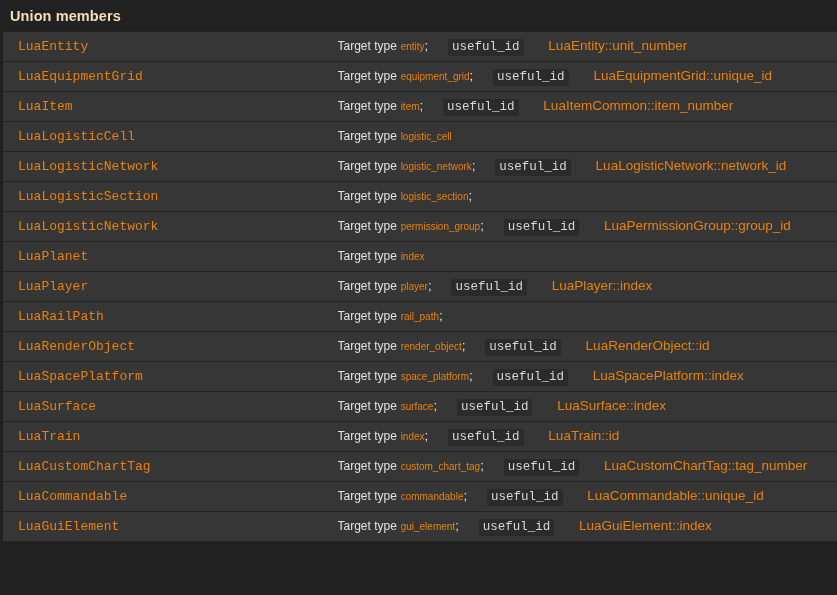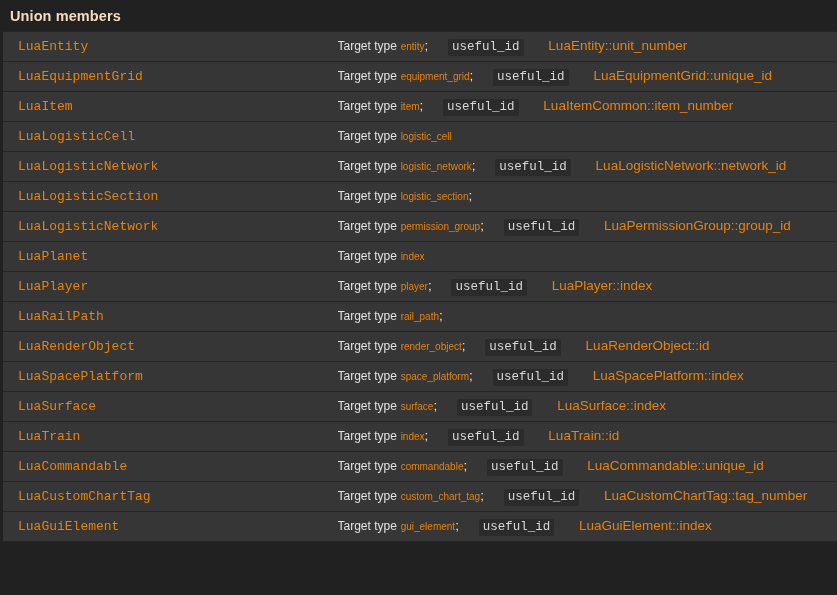--- a/index.html
+++ b/index.html
@@ -173,26 +173,26 @@
         </tr>
         <tr>
           <td class="col-name"><a class="cls-link">LuaSurface</a></td>
           <td class="col-desc"><span class="desc-text">Target type</span> <a class="type-link">surface</a><span class="semi">;</span> <code class="code">useful_id</code> <a class="id-link">LuaSurface::index</a></td>
         </tr>
         <tr>
           <td class="col-name"><a class="cls-link">LuaTrain</a></td>
           <td class="col-desc"><span class="desc-text">Target type</span> <a class="type-link">index</a><span class="semi">;</span> <code class="code">useful_id</code> <a class="id-link">LuaTrain::id</a></td>
         </tr>
         <tr>
+          <td class="col-name"><a class="cls-link">LuaCustomChartTag</a></td>
+          <td class="col-desc"><span class="desc-text">Target type</span> <a class="type-link">custom_chart_tag</a><span class="semi">;</span> <code class="code">useful_id</code> <a class="id-link">LuaCustomChartTag::tag_number</a></td>
+        </tr>
+        <tr>
           <td class="col-name"><a class="cls-link">LuaCommandable</a></td>
           <td class="col-desc"><span class="desc-text">Target type</span> <a class="type-link">commandable</a><span class="semi">;</span> <code class="code">useful_id</code> <a class="id-link">LuaCommandable::unique_id</a></td>
-        </tr>
-        <tr>
-          <td class="col-name"><a class="cls-link">LuaCustomChartTag</a></td>
-          <td class="col-desc"><span class="desc-text">Target type</span> <a class="type-link">custom_chart_tag</a><span class="semi">;</span> <code class="code">useful_id</code> <a class="id-link">LuaCustomChartTag::tag_number</a></td>
         </tr>
         <tr>
           <td class="col-name"><a class="cls-link">LuaGuiElement</a></td>
           <td class="col-desc"><span class="desc-text">Target type</span> <a class="type-link">gui_element</a><span class="semi">;</span> <code class="code">useful_id</code> <a class="id-link">LuaGuiElement::index</a></td>
         </tr>
       </tbody>
   </table>
 
 </div>
 

